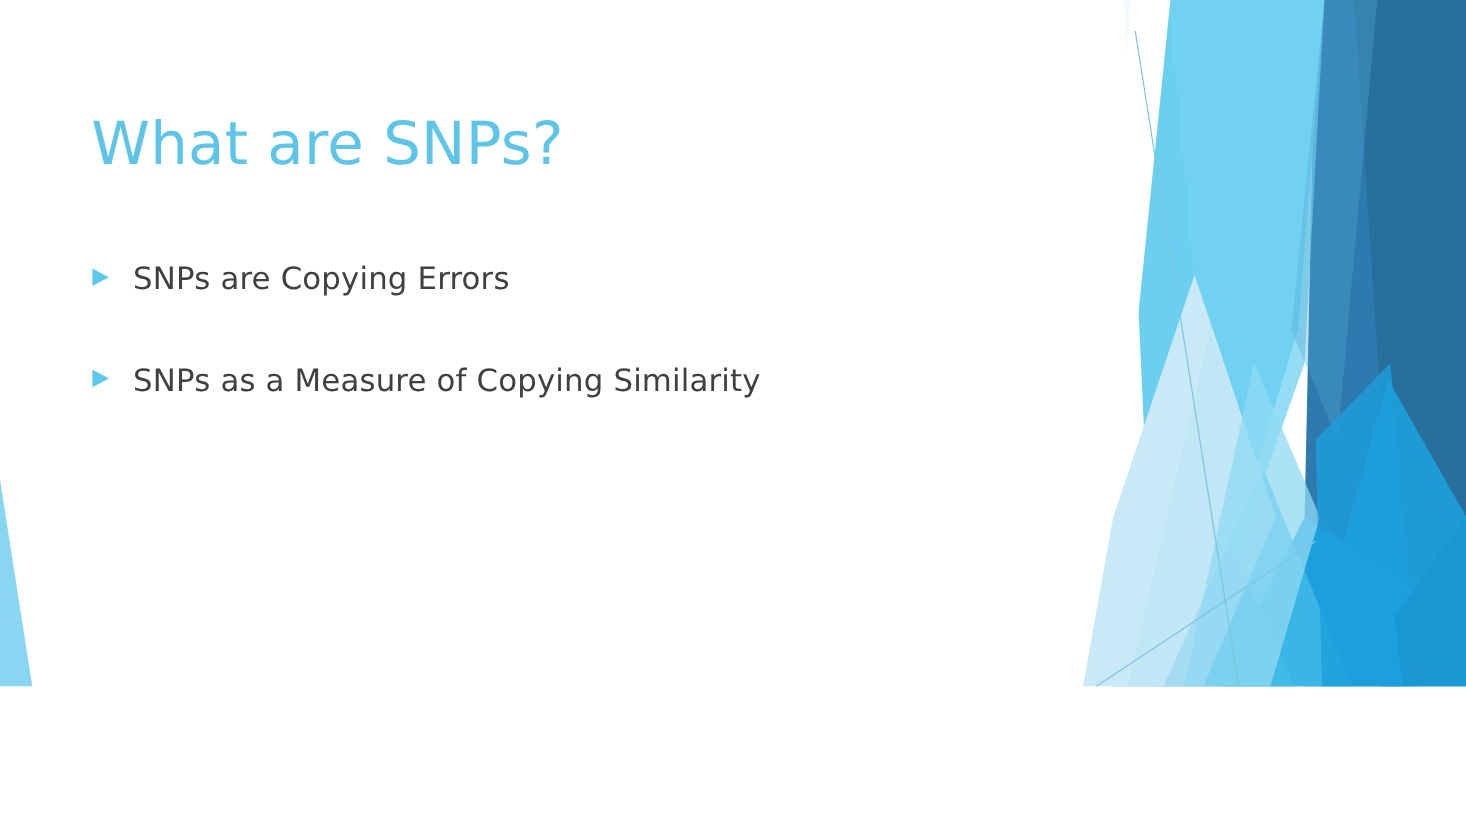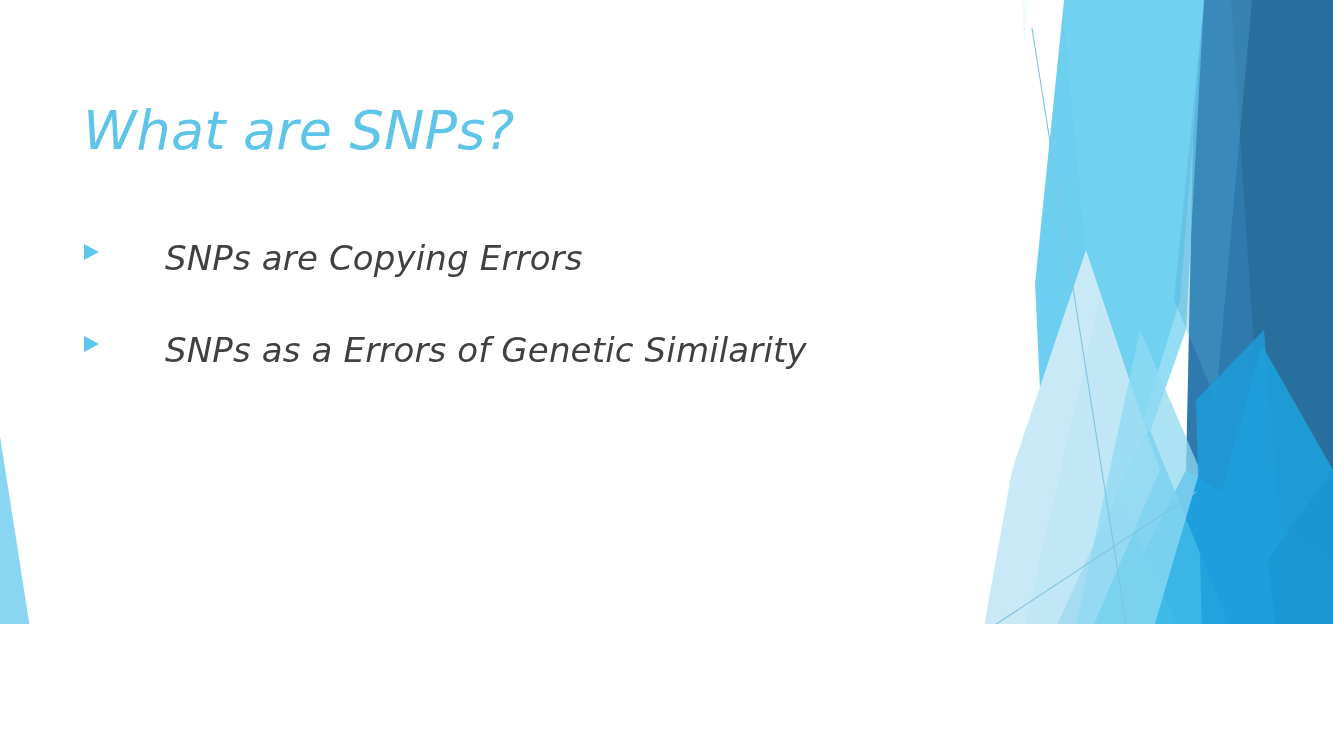--- a/index.html
+++ b/index.html
@@ -10,21 +10,20 @@
   }
   body {
     font-family: "DejaVu Sans", "Liberation Sans", sans-serif;
   }
   #slide {
     position: relative;
     width: 1333px;
     height: 624px;
     background: #ffffff;
     overflow: hidden;
-    font-style: italic;
   }
   #decor {
     position: absolute;
     top: 0;
     left: 0;
     width: 1333px;
     height: 750px;
     pointer-events: none;
   }
   #slide-title {
@@ -60,26 +59,25 @@
     display: flex;
     align-items: center;
     justify-content: flex-start;
     padding-top: 7px;
   }
   .bullet-marker svg {
     display: block;
   }
   .bullet-text {
     flex: 1 1 auto;
-    font-size: 34px;
+    font-size: 28px;
     color: #404040;
     line-height: 1.32;
     white-space: nowrap;
     letter-spacing: 0.15px;
-    margin-left: 44px;
   }
 </style>
 </head>
 <body>
 
 <div id="slide">
 
   <svg id="decor" viewBox="0 0 1333 750" preserveAspectRatio="none" aria-hidden="true">
 
     <polygon points="1196,0 1333,0 1333,560 1262,640 1186,470" fill="#2E79AE"></polygon>
@@ -126,18 +124,18 @@
       <span class="bullet-text">SNPs are Copying Errors</span>
     </li>
 
 
     <li class="bullet-row">
       <span class="bullet-marker">
         <svg width="17" height="18" viewBox="0 0 17 18">
             <polygon points="1,1 16,9 1,17" fill="#5BC8EC"></polygon>
           </svg>
       </span>
-      <span class="bullet-text">SNPs as a Errors of Genetic Similarity</span>
+      <span class="bullet-text">SNPs as a Measure of Copying Similarity</span>
     </li>
 
   </ul>
 
 </div>
 
 </body></html>

